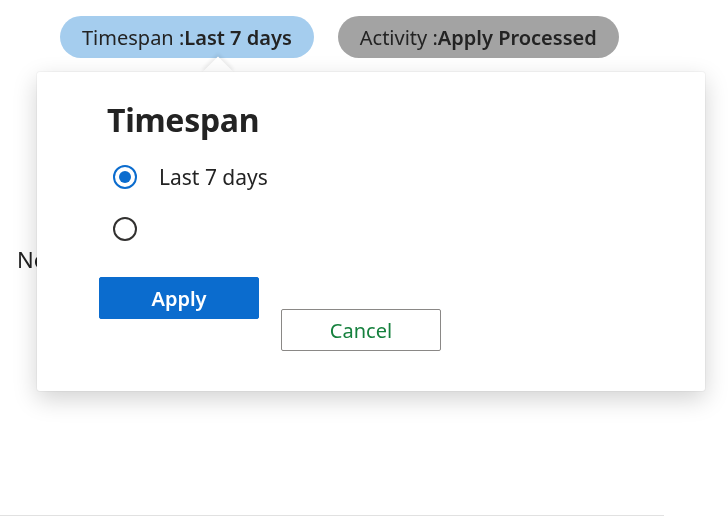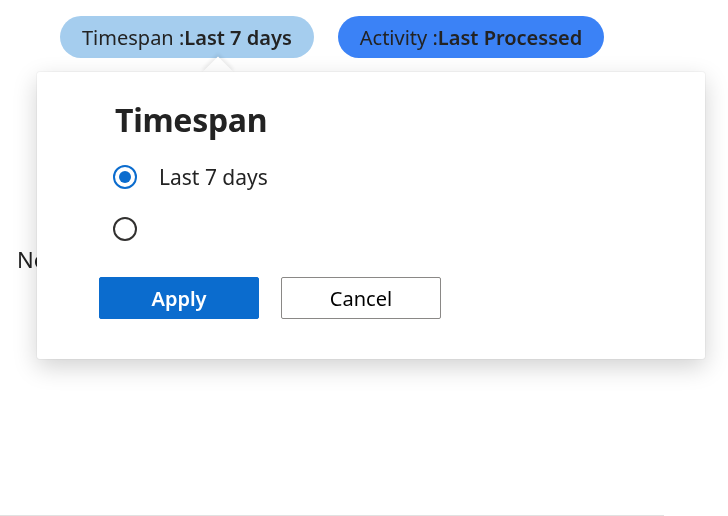--- a/index.html
+++ b/index.html
@@ -32,21 +32,21 @@
     align-items: center;
     padding: 0 22px;
     border-radius: 21px;
     font-size: 20px;
     cursor: pointer;
     white-space: nowrap;
   }
   .pill .label-part { font-weight: 400; }
   .pill .value-part { font-weight: 600; }
   .pill.active { background: #a5cdee; }
-  .pill.inactive { background: #3b82f6; }
+  .pill.inactive { background: #a3a3a3; }
   .hr {
     position: absolute;
     left: 38px;
     right: 0;
     top: 224px;
     height: 1px;
     background: #e5e5e5;
   }
   .bg-text {
     position: absolute;
@@ -75,21 +75,21 @@
   }
   .popover {
     position: relative;
     background: #ffffff;
     border-radius: 3px;
     box-shadow: 0 8px 24px rgba(0,0,0,0.18), 0 0 0 1px rgba(0,0,0,0.03);
     padding: 26px 40px 40px 62px;
     z-index: 2;
   }
   .popover h1 {
-    margin: 0 0 22px 16px;
+    margin: 0 0 22px 8px;
     font-size: 32px;
     font-weight: 700;
     letter-spacing: -0.3px;
   }
   .options {
     display: flex;
     flex-direction: column;
     gap: 24px;
     padding-left: 12px;
     margin-bottom: 34px;
@@ -119,37 +119,38 @@
     font-family: inherit;
   }
   .btn.primary {
     background: #0b6cce;
     border: 1px solid #0b6cce;
     color: #ffffff;
   }
   .btn.secondary {
     background: #ffffff;
     border: 1px solid #8a8886;
-    color: #000000;
+    color: #15803d;
     font-weight: 400;
+    margin-top: 32px;
   }
 </style>
 </head>
 <body>
 
 <div class="page">
 
   <div class="pill-row">
     <div class="pill active">
       <span class="label-part">Timespan : </span>
       <span class="value-part">Last 7 days</span>
     </div>
     <div class="pill inactive">
       <span class="label-part">Activity : </span>
-      <span class="value-part">Last Processed</span>
+      <span class="value-part">Apply Processed</span>
     </div>
   </div>
 
   <div class="hr"></div>
   <div class="bg-text">No</div>
 
   <div class="popover-wrapper">
     <div class="caret"></div>
     <div class="popover">
       <h1>Timespan</h1>

